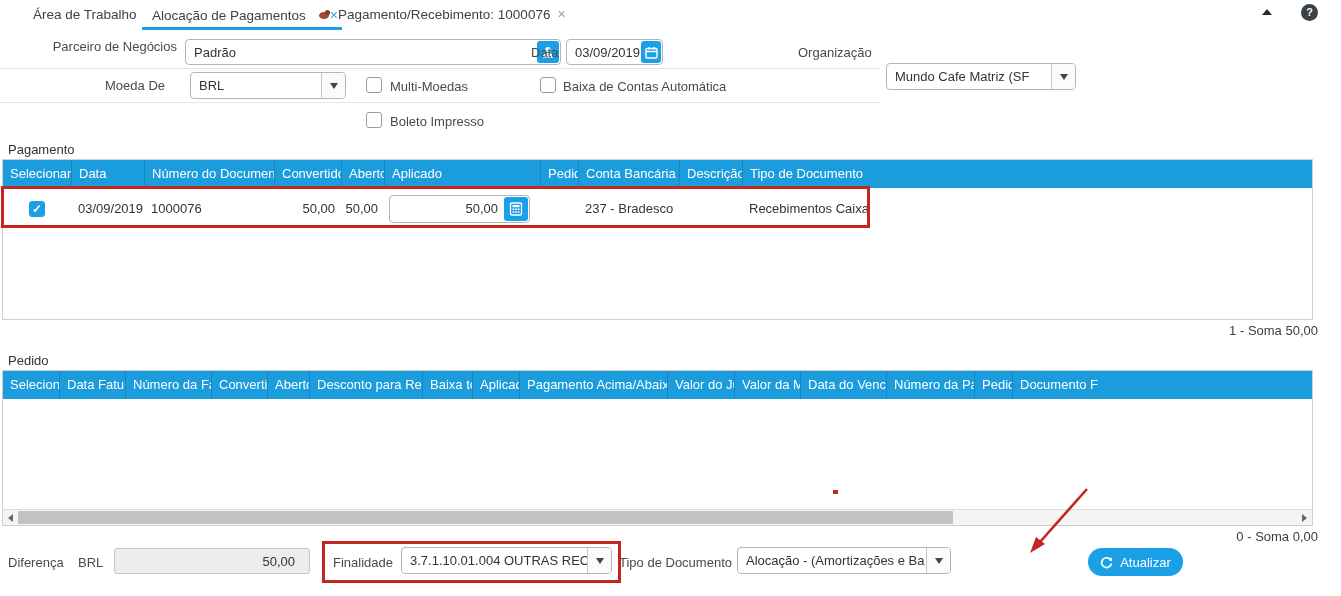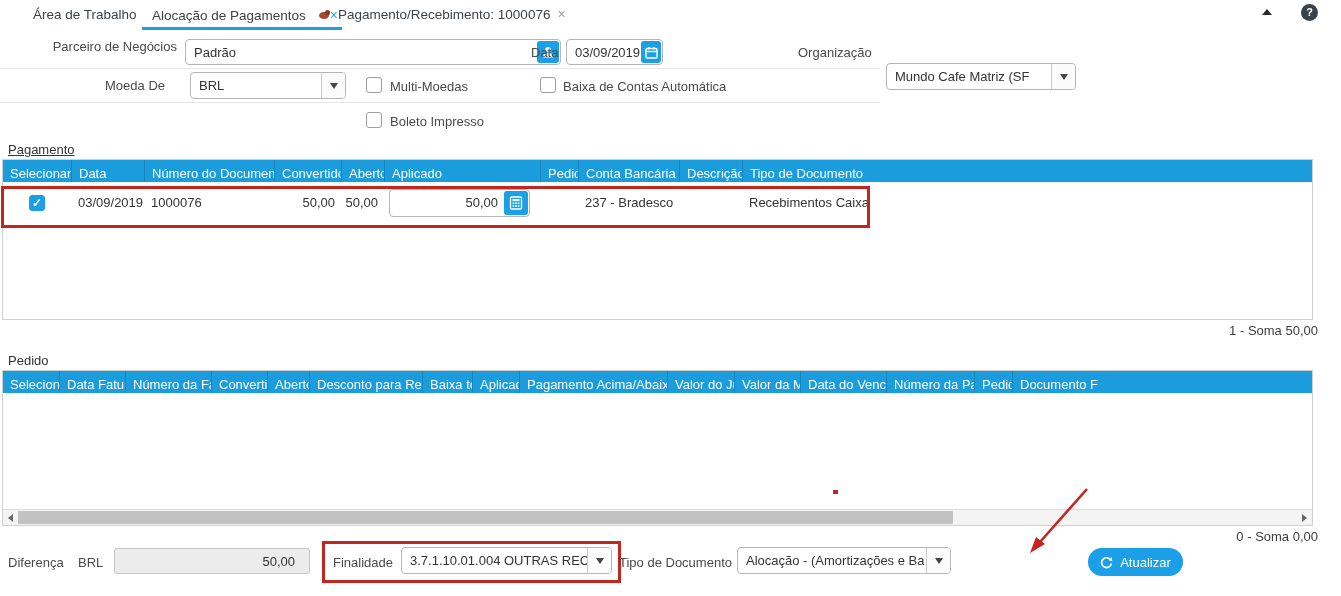--- a/index.html
+++ b/index.html
@@ -30,21 +30,21 @@
            display:flex; align-items:stretch; position:absolute; overflow:hidden; }
   .combo .val { flex:1; padding:5px 4px 0 8px; overflow:hidden; white-space:nowrap; }
   .combo .arrow-seg { width:24px; border-left:1px solid #c9c9c9; background:#fbfbfb; display:flex; align-items:center; justify-content:center; flex:none; }
   .tri-down { width:0; height:0; border-left:4.5px solid transparent; border-right:4.5px solid transparent; border-top:6px solid #444; }
   .chk { width:16px; height:16px; border:1px solid #9c9c9c; border-radius:3px; background:#fff; position:absolute; }
   .chk.checked { background:#1ba0e8; border-color:#1ba0e8; color:#fff; font-size:12px; font-weight:bold; text-align:center; line-height:15px; }
   .divline { position:absolute; height:1px; background:#e7e7e7; }
 
   
   .tbl { position:absolute; border:1px solid #cfcfcf; background:#fff; }
-  .thead { display:flex; background:#1b9cdd; height:22px; }
+  .thead { display:flex; background:#1b9cdd; height:28px; }
   .th { color:#fff; font-size:13px; line-height:28px; padding-left:7px; white-space:nowrap; overflow:hidden; border-left:1px solid rgba(0,0,0,0.14); flex:none; }
   .th:first-child { border-left:none; }
   .trow { display:flex; height:41px; align-items:center; }
   .td { font-size:13px; color:#333; white-space:nowrap; overflow:hidden; padding-left:7px; flex:none; }
   .td.num { text-align:right; padding-right:6px; padding-left:0; }
   .sum { position:absolute; font-size:13px; color:#3c3c3c; text-align:right; width:250px; }
   .sec-title { position:absolute; font-size:13px; color:#333; }
 
   
   .hscroll { position:absolute; left:0; right:0; bottom:0; height:16px; background:#f4f4f4; border-top:1px solid #ddd; display:flex; }
@@ -134,21 +134,21 @@
   </div>
   <div class="chk" style="left:366px; top:77px;"></div>
   <div class="abs lbl" style="left:390px; top:79px;">Multi-Moedas</div>
   <div class="chk" style="left:540px; top:77px;"></div>
   <div class="abs lbl" style="left:563px; top:79px;">Baixa de Contas Automática</div>
 
   <div class="divline" style="left:0; top:102px; width:880px;"></div>
   <div class="chk" style="left:366px; top:112px;"></div>
   <div class="abs lbl" style="left:390px; top:114px;">Boleto Impresso</div>
 
-  <div class="sec-title" style="left:8px; top:142px;text-decoration:underline;">Pagamento</div>
+  <div class="sec-title" style="left:8px; top:142px;">Pagamento</div>
 
   <div class="tbl" style="left:2px; top:159px; width:1311px; height:161px;">
     <div class="thead">
       <div class="th" style="width:68px;">Selecionar</div>
       <div class="th" style="width:73px;">Data</div>
       <div class="th" style="width:130px;">Número do Documento</div>
       <div class="th" style="width:67px;">Convertido</div>
       <div class="th" style="width:43px;">Aberto</div>
       <div class="th" style="width:156px;">Aplicado</div>
       <div class="th" style="width:38px;">Pedido</div>

